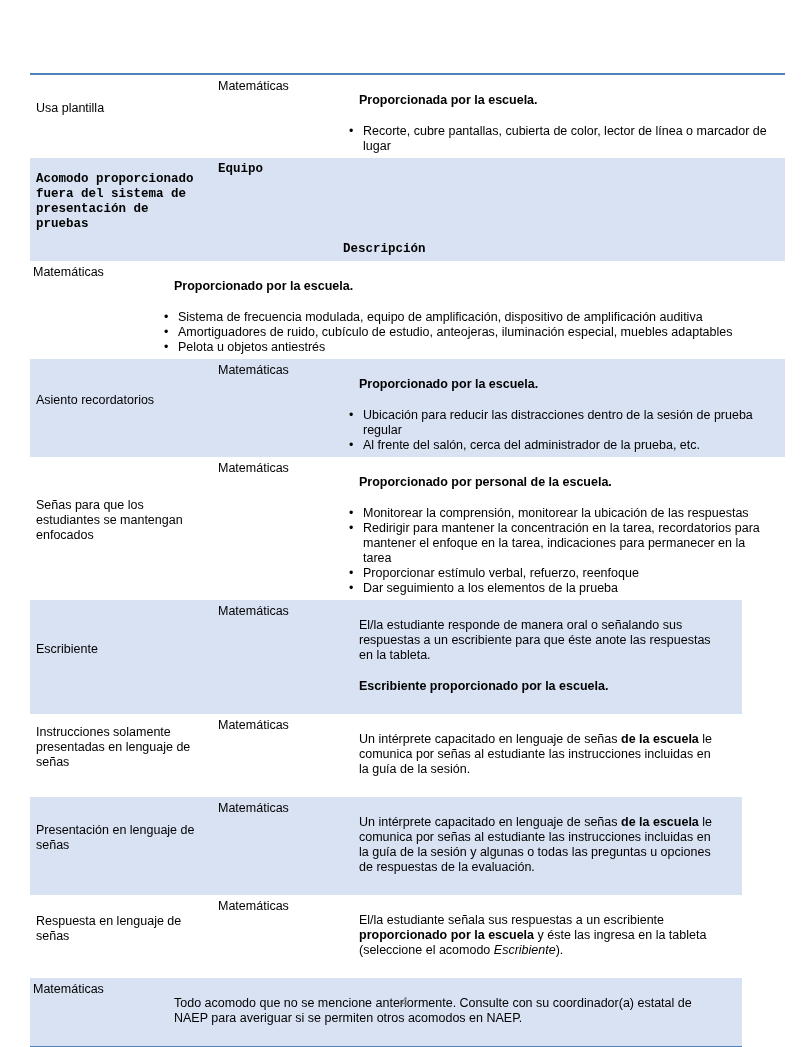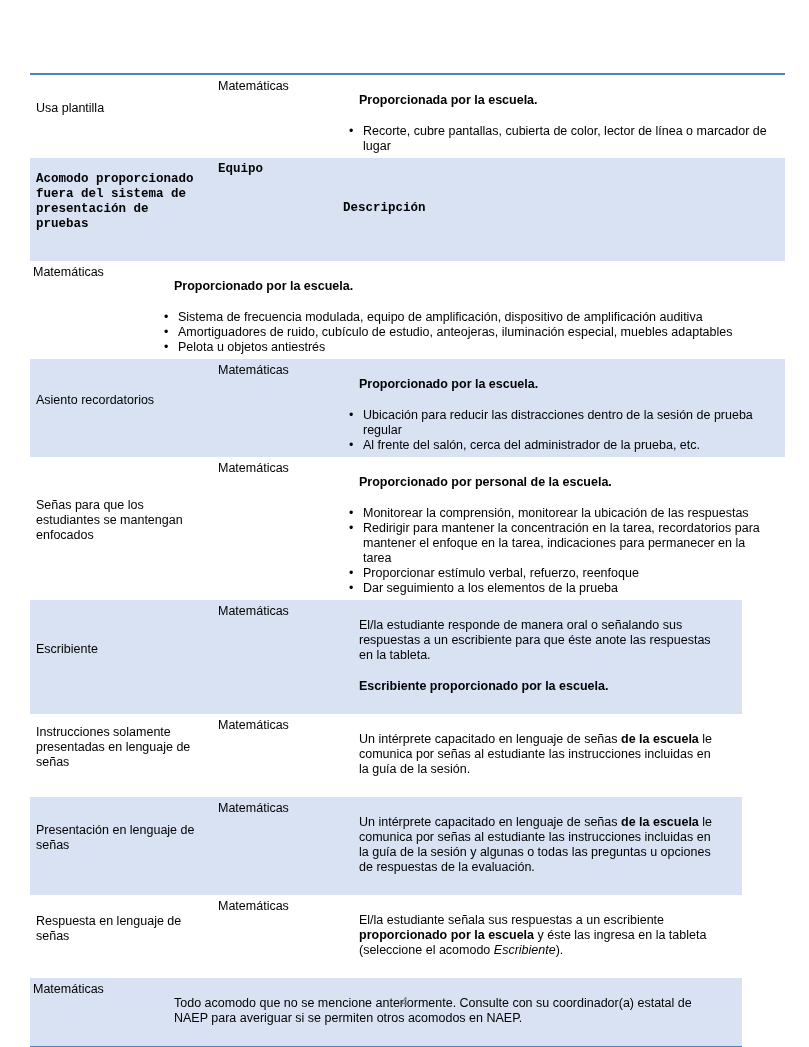--- a/index.html
+++ b/index.html
@@ -14,21 +14,21 @@
   .tbl-lower{width:712px;}
   .tbl-lower .row:last-child{border-bottom:2px solid var(--border,#4f81bd);}
   .row{display:flex;align-items:stretch;}
   .row.shaded{background:var(--shade,#d9e2f3);}
   .c1{width:185px;box-sizing:border-box;padding:4px 8px 20px 6px;
       display:flex;flex-direction:column;justify-content:center;}
   .c2{width:125px;box-sizing:border-box;padding:4px 4px 20px 3px;
       display:flex;align-items:flex-start;}
   .c3{flex:1;box-sizing:border-box;padding:2px 12px 4px 3px;}
   .row.header .c1,.row.header .c2,.row.header .c3{font-weight:bold;}
-  .row.header .c3{display:flex;align-items:center;padding-top:1px;}
+  .row.header .c3{display:flex;align-items:flex-end;padding-top:1px;}
   
   .r-usa-plantilla{min-height:47px;}
   .r-header{min-height:103px;font-family:Liberation Mono, monospace;}
   .r-equipo-especial{min-height:87px;}
   .r-asiento-preferencial{min-height:73px;}
   .r-senas-enfocados{min-height:115px;}
   .r-escribiente{min-height:58px;}
   .r-instrucciones-senas{min-height:58px;}
   .r-presentacion-senas{min-height:58px;}
   .r-respuesta-senas{min-height:63px;}

